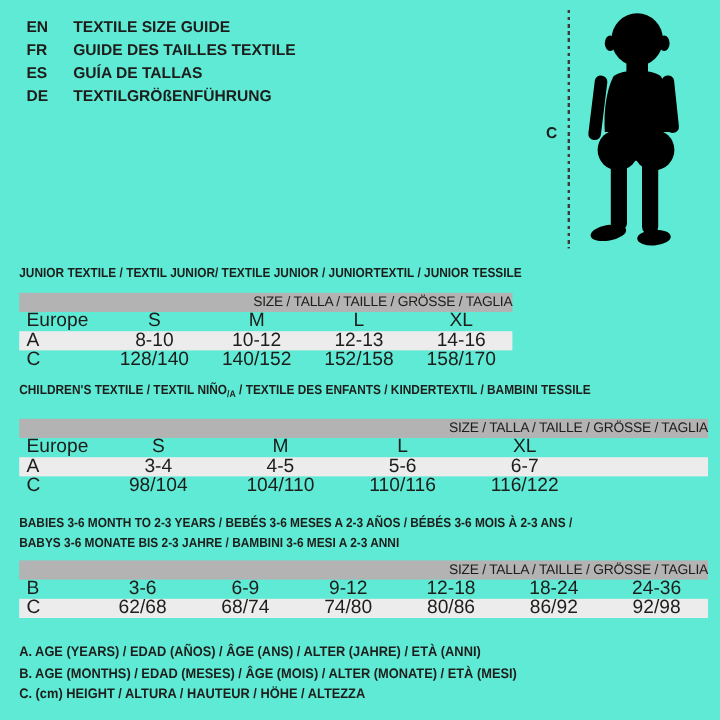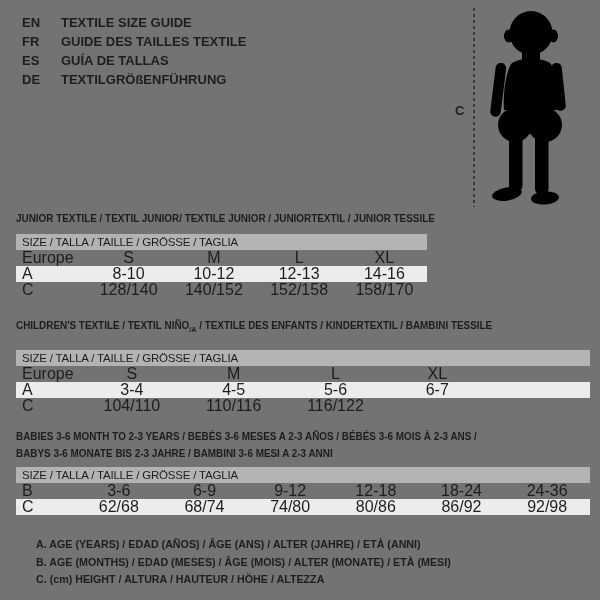--- a/index.html
+++ b/index.html
@@ -1,50 +1,50 @@
 <!DOCTYPE html>
 <html><head>
 <meta charset="utf-8">
 <style>
   html,body{margin:0;padding:0;background:#fff;}
   .canvas{
-    position:relative;width:600px;height:600px;background:#737373;
+    position:relative;width:600px;height:600px;background:#5eead4;
     font-family:"Liberation Sans",sans-serif;color:#1d1d1b;overflow:hidden;
   }
   
   .lang-block{position:absolute;left:22px;top:13px;}
   .lang-row{display:flex;line-height:19px;font-size:13px;font-weight:bold;white-space:nowrap;}
   .lang-code{width:39px;flex:0 0 39px;}
   
   .measure-line{position:absolute;left:473px;top:8px;width:2px;height:199px;
     background:repeating-linear-gradient(to bottom,#3a3a3a 0 3px,transparent 3px 6px);}
   .measure-label{position:absolute;left:455px;top:103px;font-size:13px;font-weight:bold;}
   .baby-svg{position:absolute;left:484px;top:10px;}
   
   .size-table{position:absolute;left:16px;}
-  .t1{top:212px;width:411px;}
+  .t1{top:222px;width:411px;}
   .t2{top:319px;width:574px;}
   .t3{top:428px;width:574px;}
   .tbl-title{margin:0;font-size:11px;font-weight:bold;line-height:13px;white-space:nowrap;
     transform:scaleX(0.9);transform-origin:left top;letter-spacing:0;}
   .t1 .tbl-title{margin-bottom:9px;}
   .t2 .tbl-title{margin-bottom:14px;}
   .t3 .tbl-title{line-height:17px;height:34px;margin-bottom:5px;}
   .tbl-title sub{font-size:8px;}
   .size-header{background:#b3b3b3;height:16px;line-height:16px;padding-left:6px;
-    font-size:11.5px;letter-spacing:-0.2px;white-space:nowrap;}
+    font-size:11.5px;letter-spacing:-0.2px;white-space:nowrap;text-align:right;}
   .trow{display:grid;height:16px;line-height:16px;font-size:16px;}
   .trow.shaded{background:#ececec;}
   .t1 .trow{grid-template-columns:70px repeat(4,1fr);}
   .t2 .trow{grid-template-columns:65px repeat(5,1fr);}
   .t3 .trow{grid-template-columns:60px repeat(6,1fr);}
   .tcell{text-align:center;white-space:nowrap;}
   .tcell.first{text-align:left;padding-left:6px;}
   
-  .notes{position:absolute;left:16px;top:536px;margin-left:20px;}
+  .notes{position:absolute;left:16px;top:536px;}
   .note-line{font-size:11.5px;font-weight:bold;line-height:17.5px;white-space:nowrap;
     transform:scaleX(0.93);transform-origin:left top;}
 </style>
 </head>
 <body>
 
 <div class="canvas">
 
   <div class="lang-block">
     <div class="lang-row">
@@ -125,20 +125,21 @@
         </div>
         <div class="trow shaded">
           <div class="tcell first">A</div>
           <div class="tcell">3-4</div>
           <div class="tcell">4-5</div>
           <div class="tcell">5-6</div>
           <div class="tcell">6-7</div>
         </div>
         <div class="trow">
           <div class="tcell first">C</div>
+          <div class="tcell">98/104</div>
           <div class="tcell">104/110</div>
           <div class="tcell">110/116</div>
           <div class="tcell">116/122</div>
         </div>
       </div>
   </section>
 
   <section class="size-table t3">
     <h2 class="tbl-title">
         <span style="display:block">BABIES 3-6 MONTH TO 2-3 YEARS / BEBÉS 3-6 MESES A 2-3 AÑOS / BÉBÉS 3-6 MOIS À 2-3 ANS /</span>

